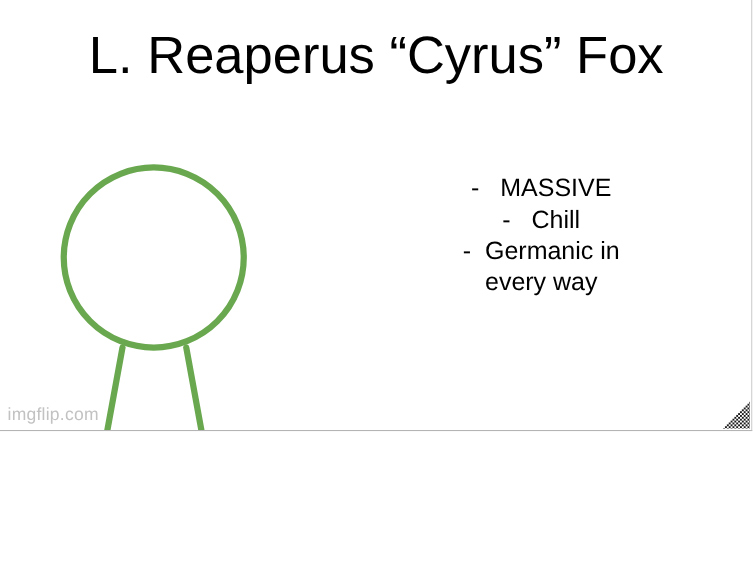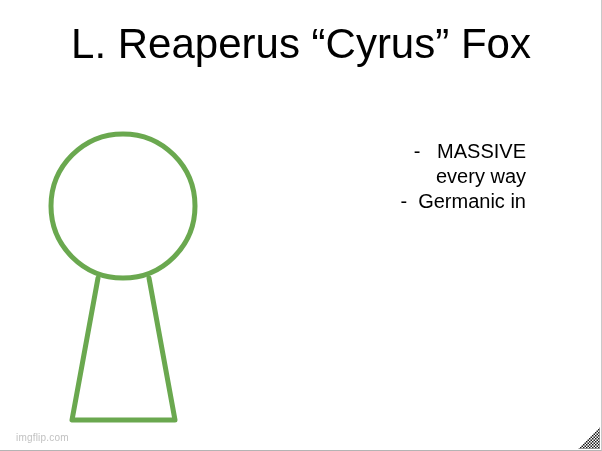--- a/index.html
+++ b/index.html
@@ -7,21 +7,21 @@
     padding: 0;
     background: #ffffff;
   }
   body {
     font-family: "Liberation Sans", sans-serif;
   }
 
   #meme {
     position: relative;
     width: 602px;
-    height: 451px;
+    height: 345px;
     background: #ffffff;
     overflow: hidden;
     box-sizing: border-box;
     border-right: 1px solid #c9c9c9;
     border-bottom: 1px solid #b4b4b4;
   }
 
   
   .meme-title {
     position: absolute;
@@ -52,29 +52,28 @@
     top: 139px;
     width: 186px;
     text-align: center;
     font-size: 20px;
     line-height: 25px;
     color: #000000;
   }
   .bullet-line {
     display: block;
     white-space: pre-wrap;
-    text-align: right;
   }
 
   
   .watermark {
     position: absolute;
-    left: 16px;
+    left: 6px;
     bottom: 6px;
-    font-size: 10px;
+    font-size: 14px;
     line-height: 13px;
     color: #c2c2c2;
     letter-spacing: 0.2px;
     user-select: none;
   }
 
   
   .resize-grip {
     position: absolute;
     right: 1px;
@@ -90,22 +89,23 @@
 
   <div class="meme-title">L. Reaperus “Cyrus” Fox</div>
 
   <svg class="figure-svg" viewBox="0 0 180 320" aria-hidden="true">
     <circle cx="87" cy="88" r="72" fill="none" stroke="#6aa84f" stroke-width="5"></circle>
     <polyline points="62,160 36,302 139,302 113,160" fill="none" stroke="#6aa84f" stroke-width="5" stroke-linejoin="round" stroke-linecap="round"></polyline>
   </svg>
 
   <div class="bullet-block">
     <span class="bullet-line">-   MASSIVE</span>
+    <span class="bullet-line">-   Chill</span>
+    <span class="bullet-line">-  Germanic in</span>
     <span class="bullet-line">every way</span>
-    <span class="bullet-line">-  Germanic in</span>
   </div>
 
   <div class="watermark">imgflip.com</div>
 
   <svg class="resize-grip" viewBox="0 0 26 26" aria-hidden="true">
     <defs>
       <pattern id="hatch" patternUnits="userSpaceOnUse" width="3" height="3">
         <rect width="3" height="3" fill="#ffffff"></rect>
         <rect width="1.5" height="1.5" x="0" y="0" fill="#1a1a1a"></rect>
         <rect width="1.5" height="1.5" x="1.5" y="1.5" fill="#1a1a1a"></rect>

